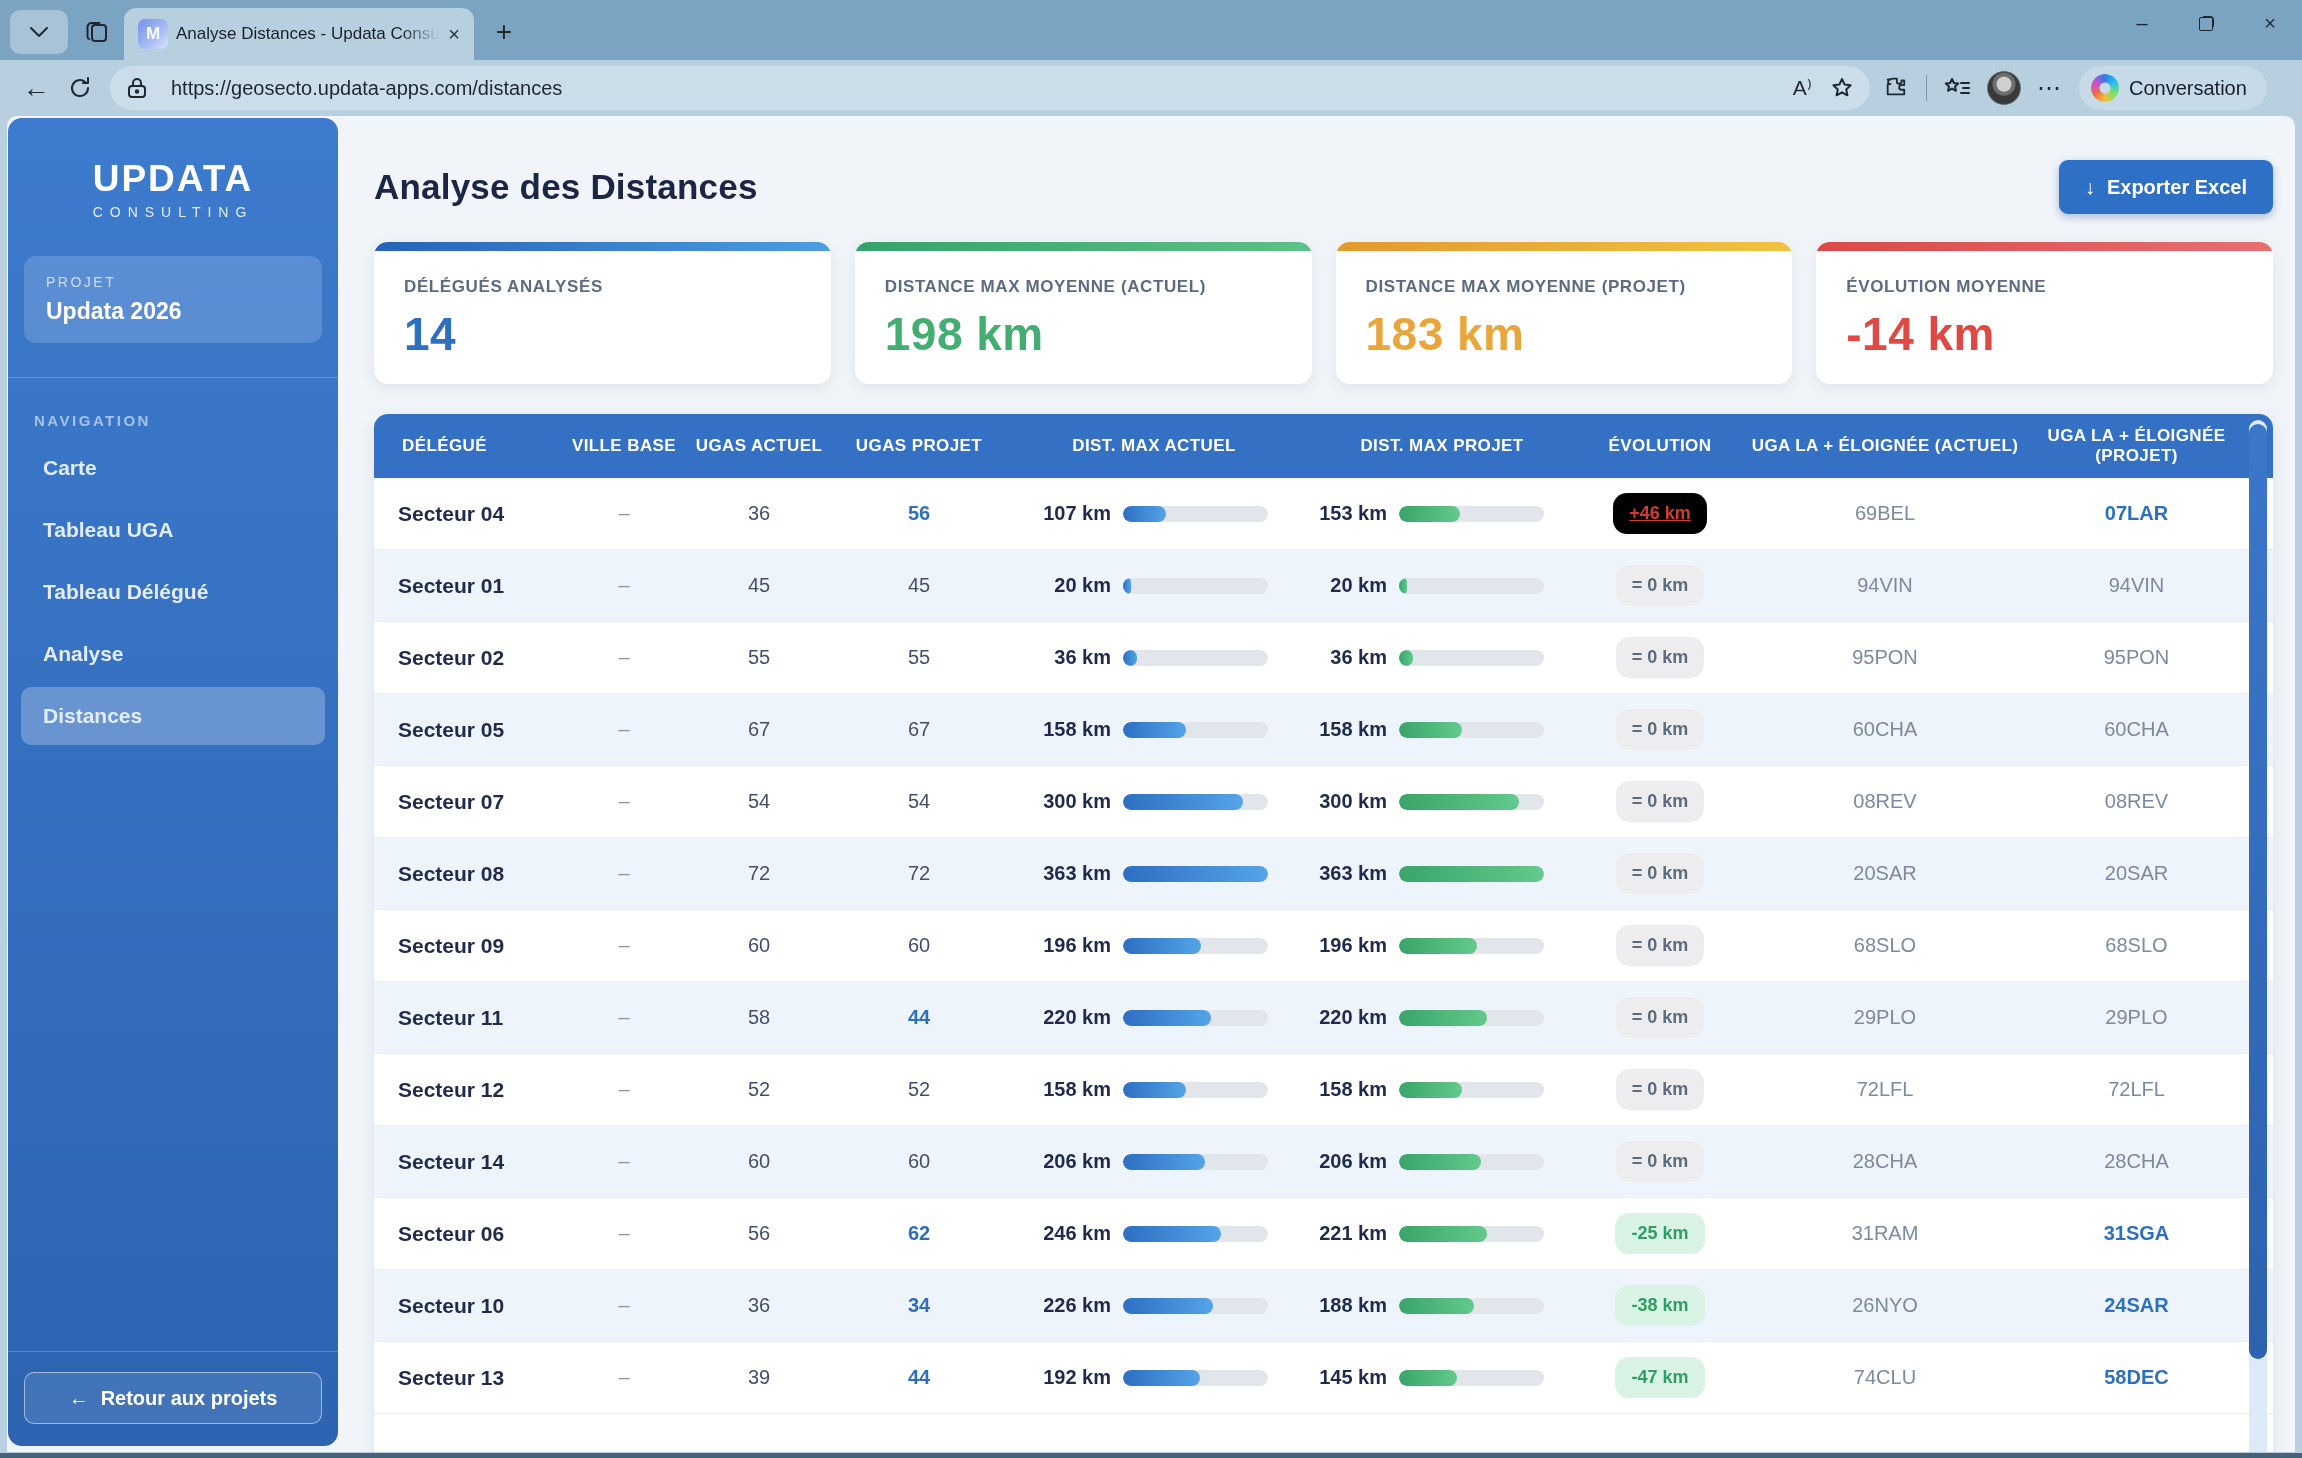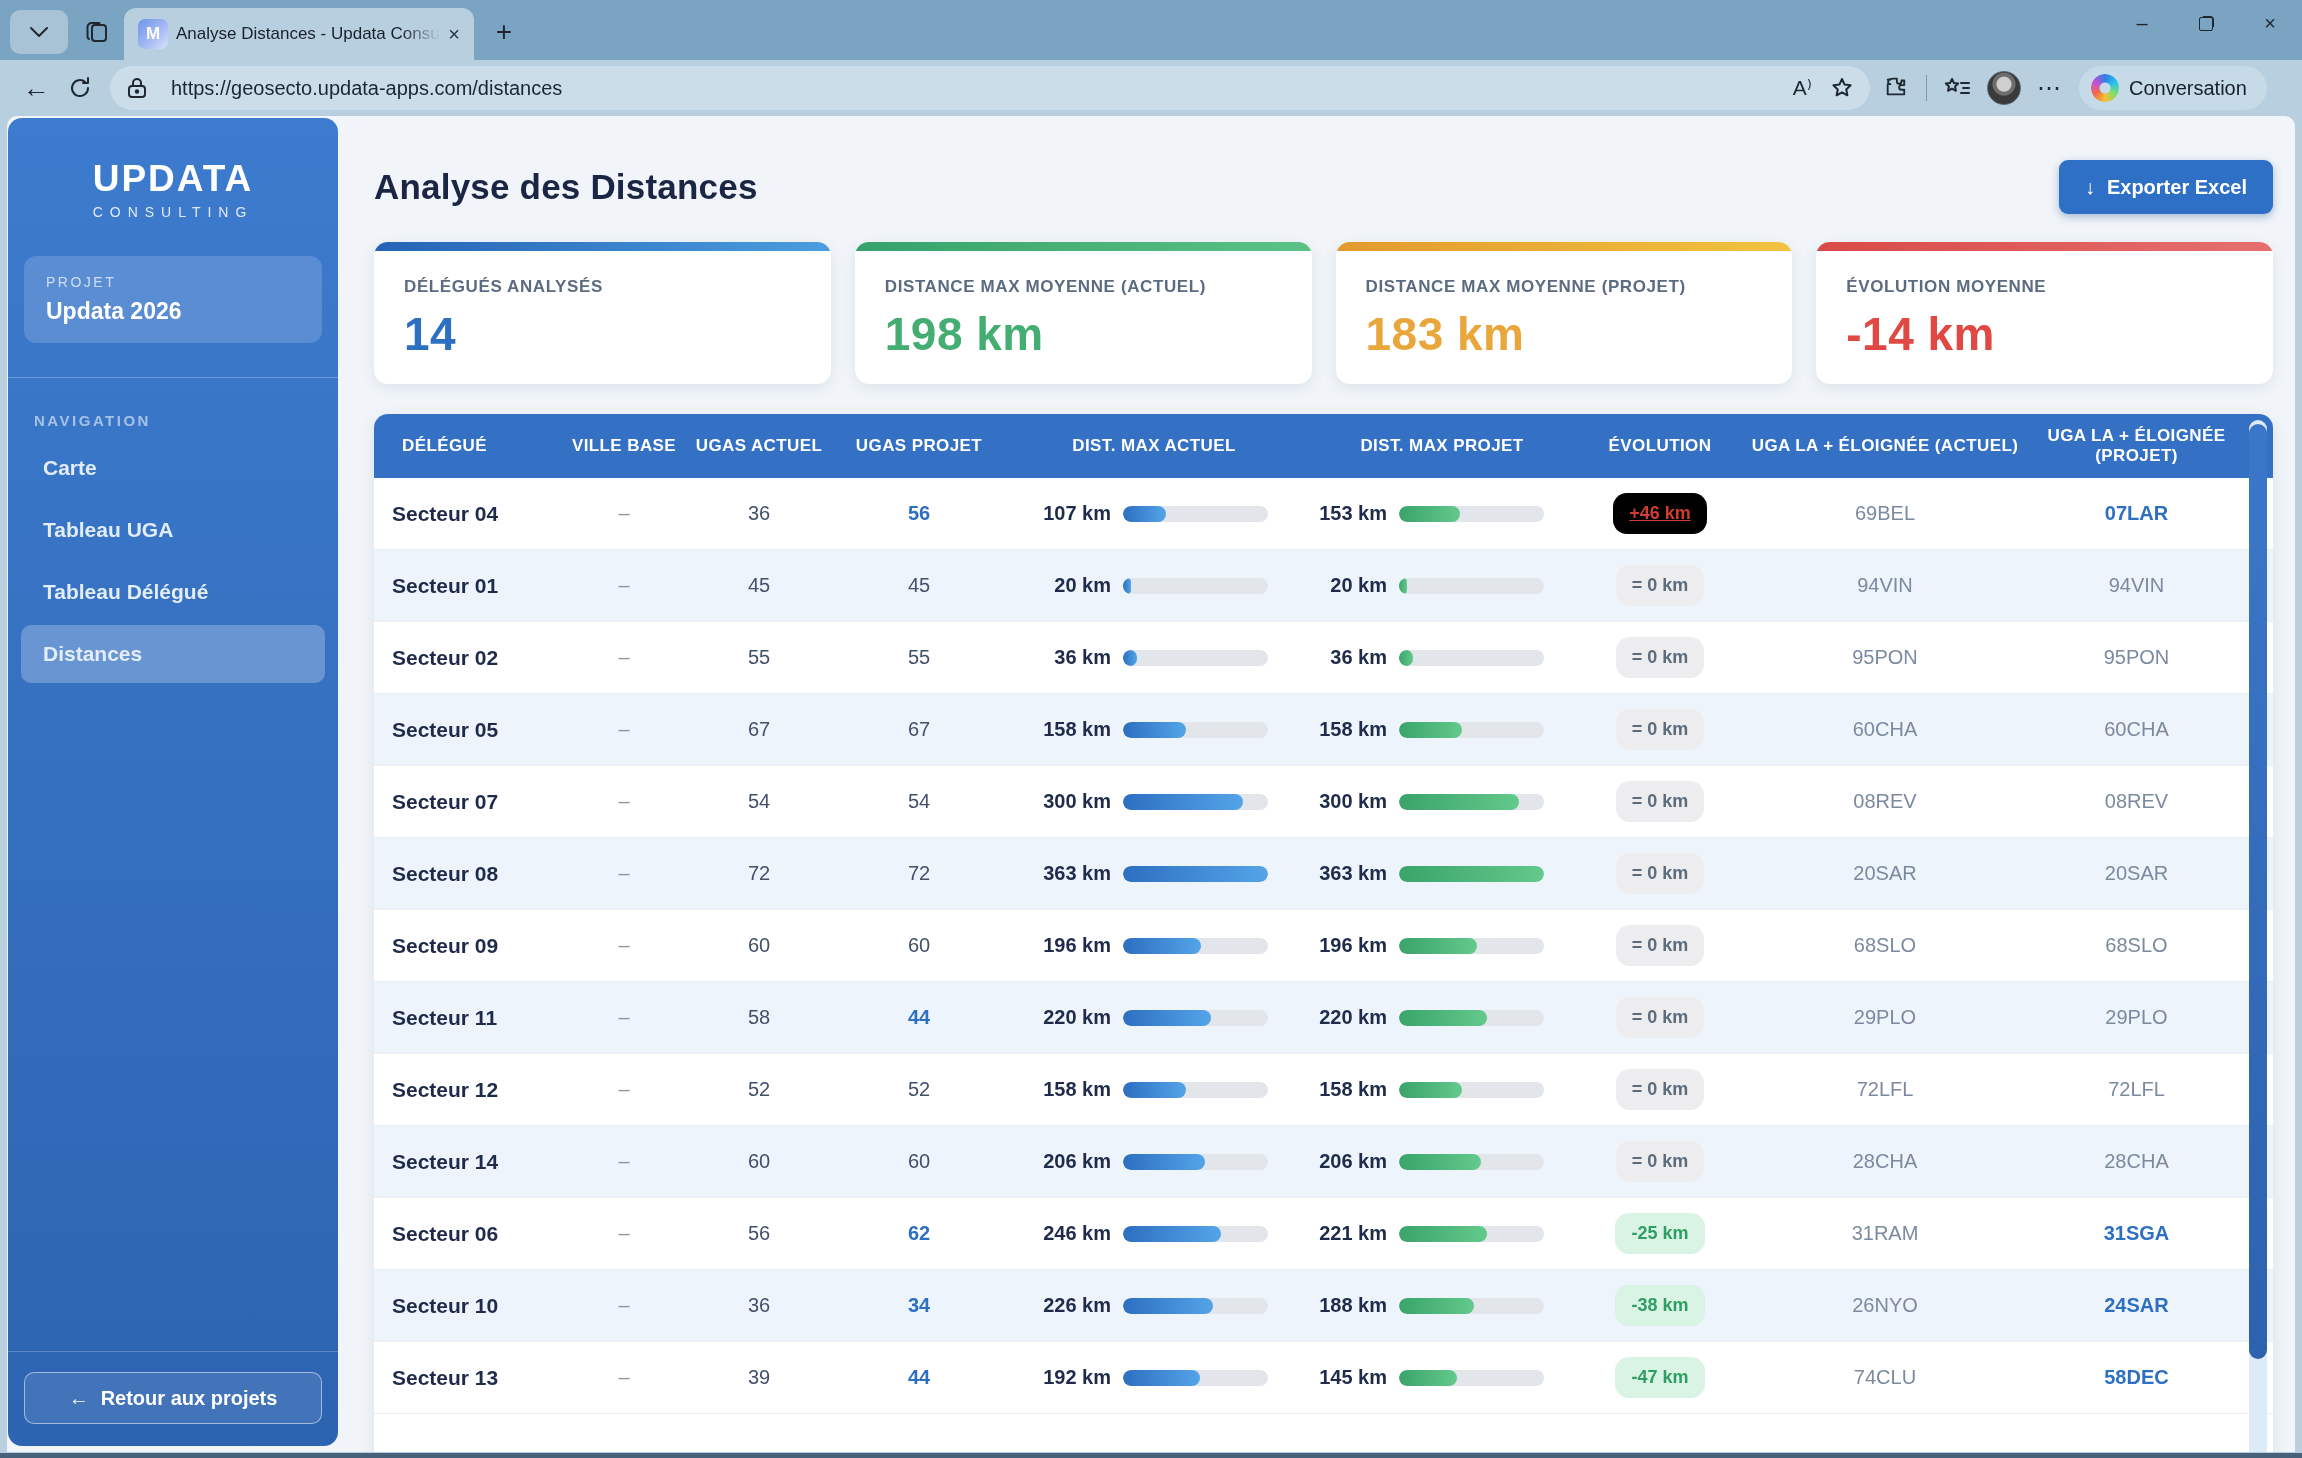--- a/index.html
+++ b/index.html
@@ -67,21 +67,21 @@
   .card-label{margin:26px 0 0 30px;font-size:17px;font-weight:bold;color:#5b6c82;letter-spacing:.6px;}
   .card-value{margin:10px 0 0 30px;font-size:46px;font-weight:800;letter-spacing:.5px;}
   
   .table-card{position:relative;margin-top:30px;background:#fff;border-radius:14px;box-shadow:0 4px 16px rgba(90,110,140,.14);height:1260px;overflow:hidden;}
   .thead{display:grid;grid-template-columns:190px 120px 150px 170px 300px 276px 160px 290px 1fr;align-items:center;height:64px;background:#3470c4;color:#fff;font-size:17px;font-weight:bold;letter-spacing:.4px;padding-right:30px;}
   .thead > div{text-align:center;}
   .thead > div:first-child{text-align:left;padding-left:28px;}
   .tbody .tr{display:grid;grid-template-columns:190px 120px 150px 170px 300px 276px 160px 290px 1fr;align-items:center;height:72px;border-bottom:1px solid #e9eef4;font-size:20px;padding-right:30px;}
   .tbody .tr:nth-child(even){background:#edf4fb;}
   .td{text-align:center;color:#42506b;}
-  .td.delegue{text-align:left;padding-left:18px;font-weight:bold;color:#1e2b4a;font-size:21px;}
+  .td.delegue{text-align:left;padding-left:24px;font-weight:bold;color:#1e2b4a;font-size:21px;}
   .td.ville{color:#8a97a8;}
   .td.changed{color:#2d6fc1;font-weight:bold;}
   .td.dist{display:flex;align-items:center;justify-content:flex-end;gap:12px;padding-right:36px;}
   .km{font-weight:bold;color:#1e2b4a;white-space:nowrap;}
   .bar-track{width:145px;height:16px;border-radius:8px;background:#e2e6eb;overflow:hidden;flex:0 0 auto;}
   .bar-fill{height:100%;border-radius:8px;}
   .bar-fill.blue{background:linear-gradient(90deg,#2d6fc1,#54a4e8);}
   .bar-fill.green{background:linear-gradient(90deg,#3aa469,#63c98c);}
   .pill{display:inline-block;padding:10px 16px;border-radius:14px;font-size:18px;font-weight:bold;white-space:nowrap;}
   .pill.pos{background:#000000;color:#d03b32;text-decoration:underline;}
@@ -175,20 +175,21 @@
         <div class="brand-sub">CONSULTING</div>
         <div class="project-card">
           <div class="project-label">PROJET</div>
           <div class="project-name">Updata 2026</div>
         </div>
         <div class="side-divider"></div>
         <div class="nav-label">NAVIGATION</div>
         <div class="nav-item">Carte</div>
         <div class="nav-item">Tableau UGA</div>
         <div class="nav-item">Tableau Délégué</div>
+        <div class="nav-item">Analyse</div>
         <div class="nav-item active">Distances</div>
         <div class="side-bottom">
           <div class="back-btn">
             <span>←</span>
             <span>Retour aux projets</span>
           </div>
         </div>
       </div>
 
       <div class="main">

